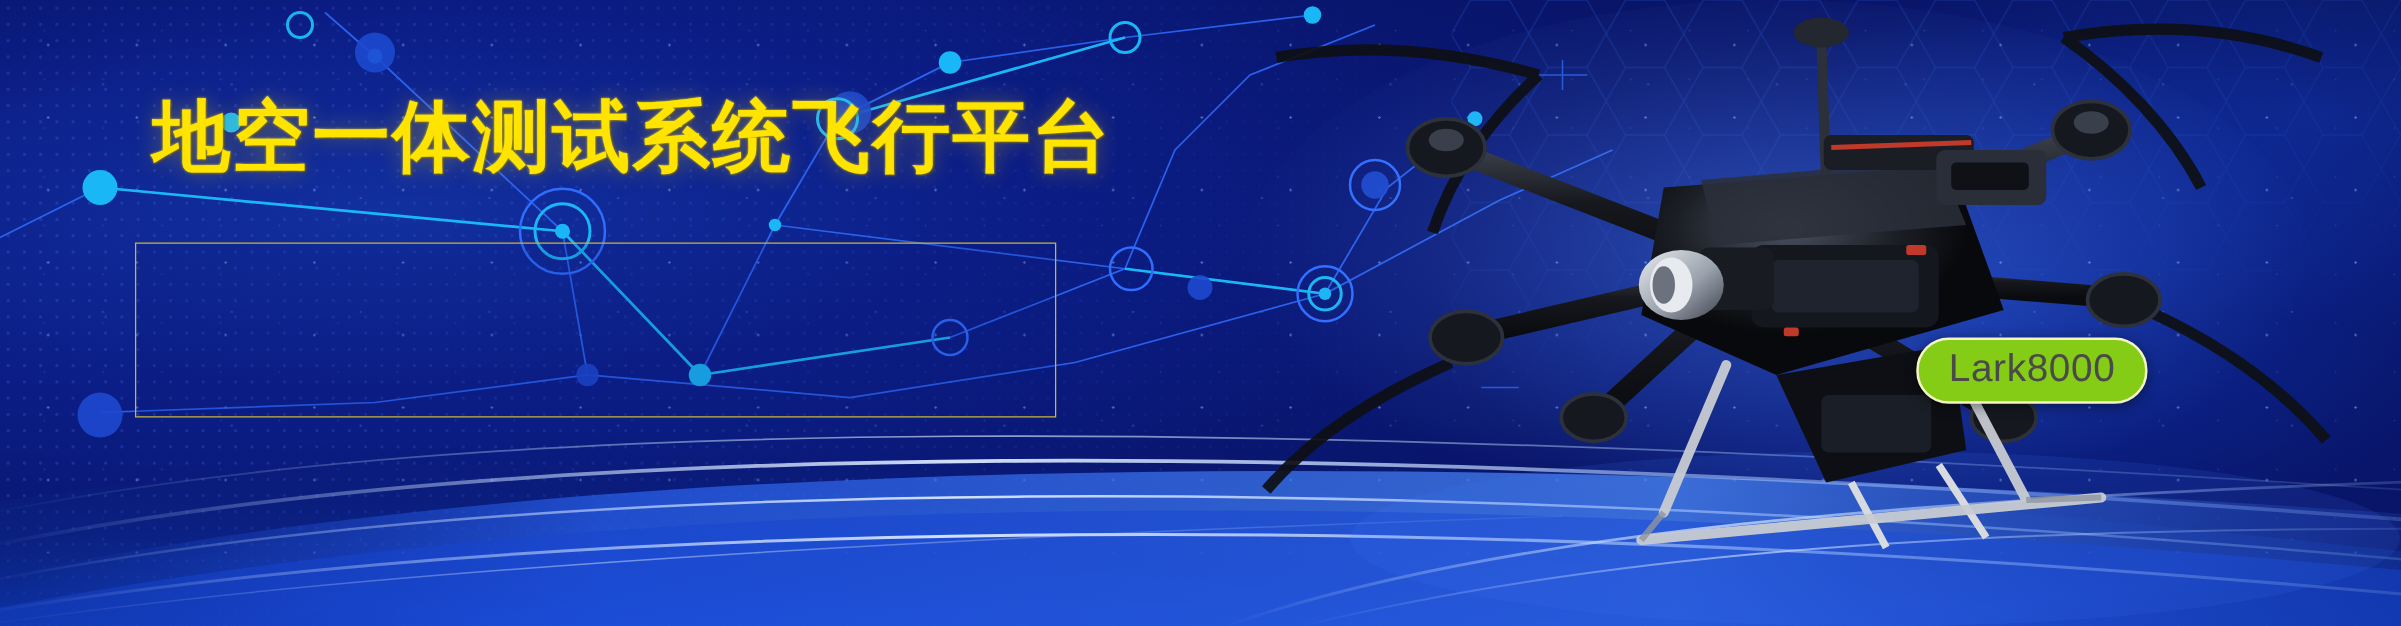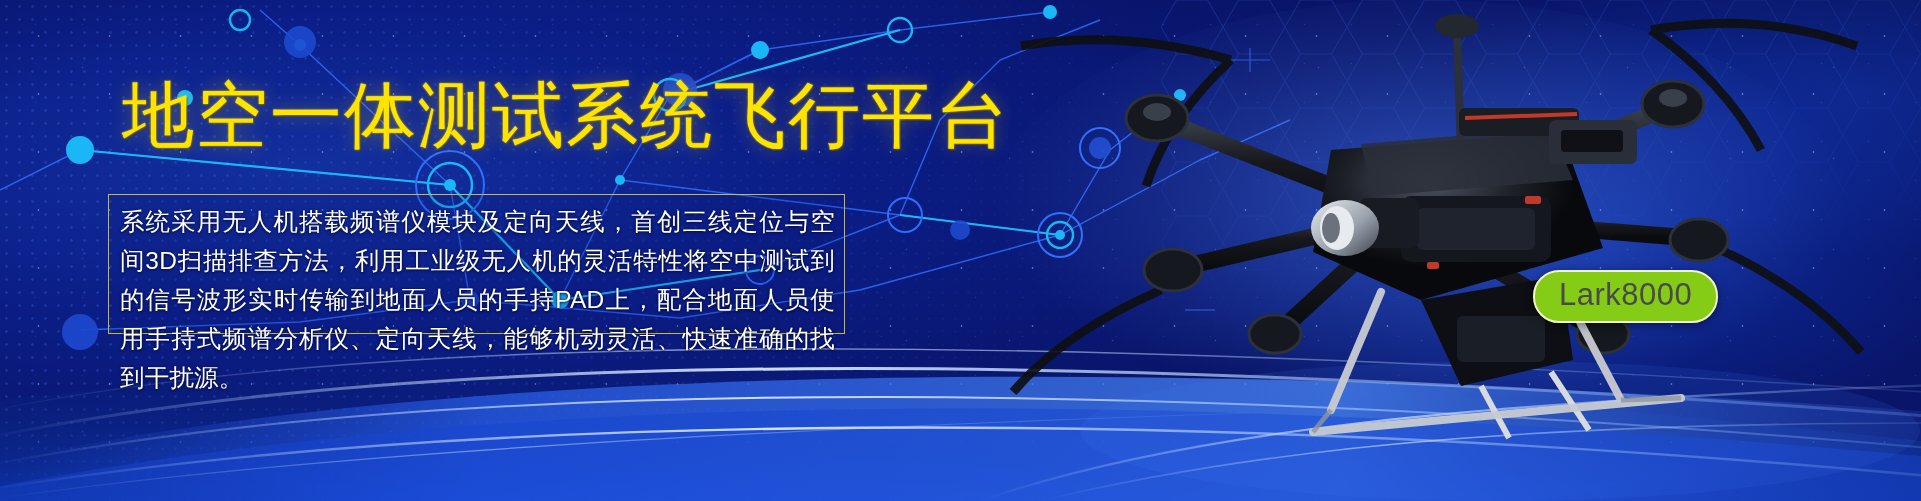--- a/index.html
+++ b/index.html
@@ -56,24 +56,24 @@
   .net{ left:0; top:0; width:1300px; height:400px; }
   .hexes{ right:0; top:0; width:760px; height:330px; opacity:.45;}
   .waves{ left:0; bottom:0; width:1921px; height:220px; }
 
   
   .content{ position:absolute; left:0; top:0; width:100%; height:100%; }
 
   .title{
     position:absolute;
     left:122px; top:79px;
-    font-size:72px;
+    font-size:62px;
     line-height:1;
     letter-spacing:2px;
-    font-weight:400;
+    font-weight:700;
     color:#ffe400;
     white-space:nowrap;
     text-shadow:
       0 0 2px rgba(255,228,0,.9),
       2px 2px 0 rgba(90,70,0,.35),
       0 0 18px rgba(255,210,0,.35);
   }
 
   .info-box{
     position:absolute;
@@ -340,17 +340,16 @@
     </g>
   </svg>
 
   <div class="bg-vignette"></div>
 
   <div class="content">
 
     <div class="title">地空一体测试系统飞行平台</div>
 
     <div class="info-box"></div>
-    <div class="info-text">系统采用无人机搭载频谱仪模块及定向天线，首创三线定位与空间3D扫描排查方法，利用工业级无人机的灵活特性将空中测试到的信号波形实时传输到地面人员的手持PAD上，配合地面人员使用手持式频谱分析仪、定向天线，能够机动灵活、快速准确的找到干扰源。</div>
 
     <div class="badge">Lark8000</div>
   </div>
 </div>
 
 </body></html>

